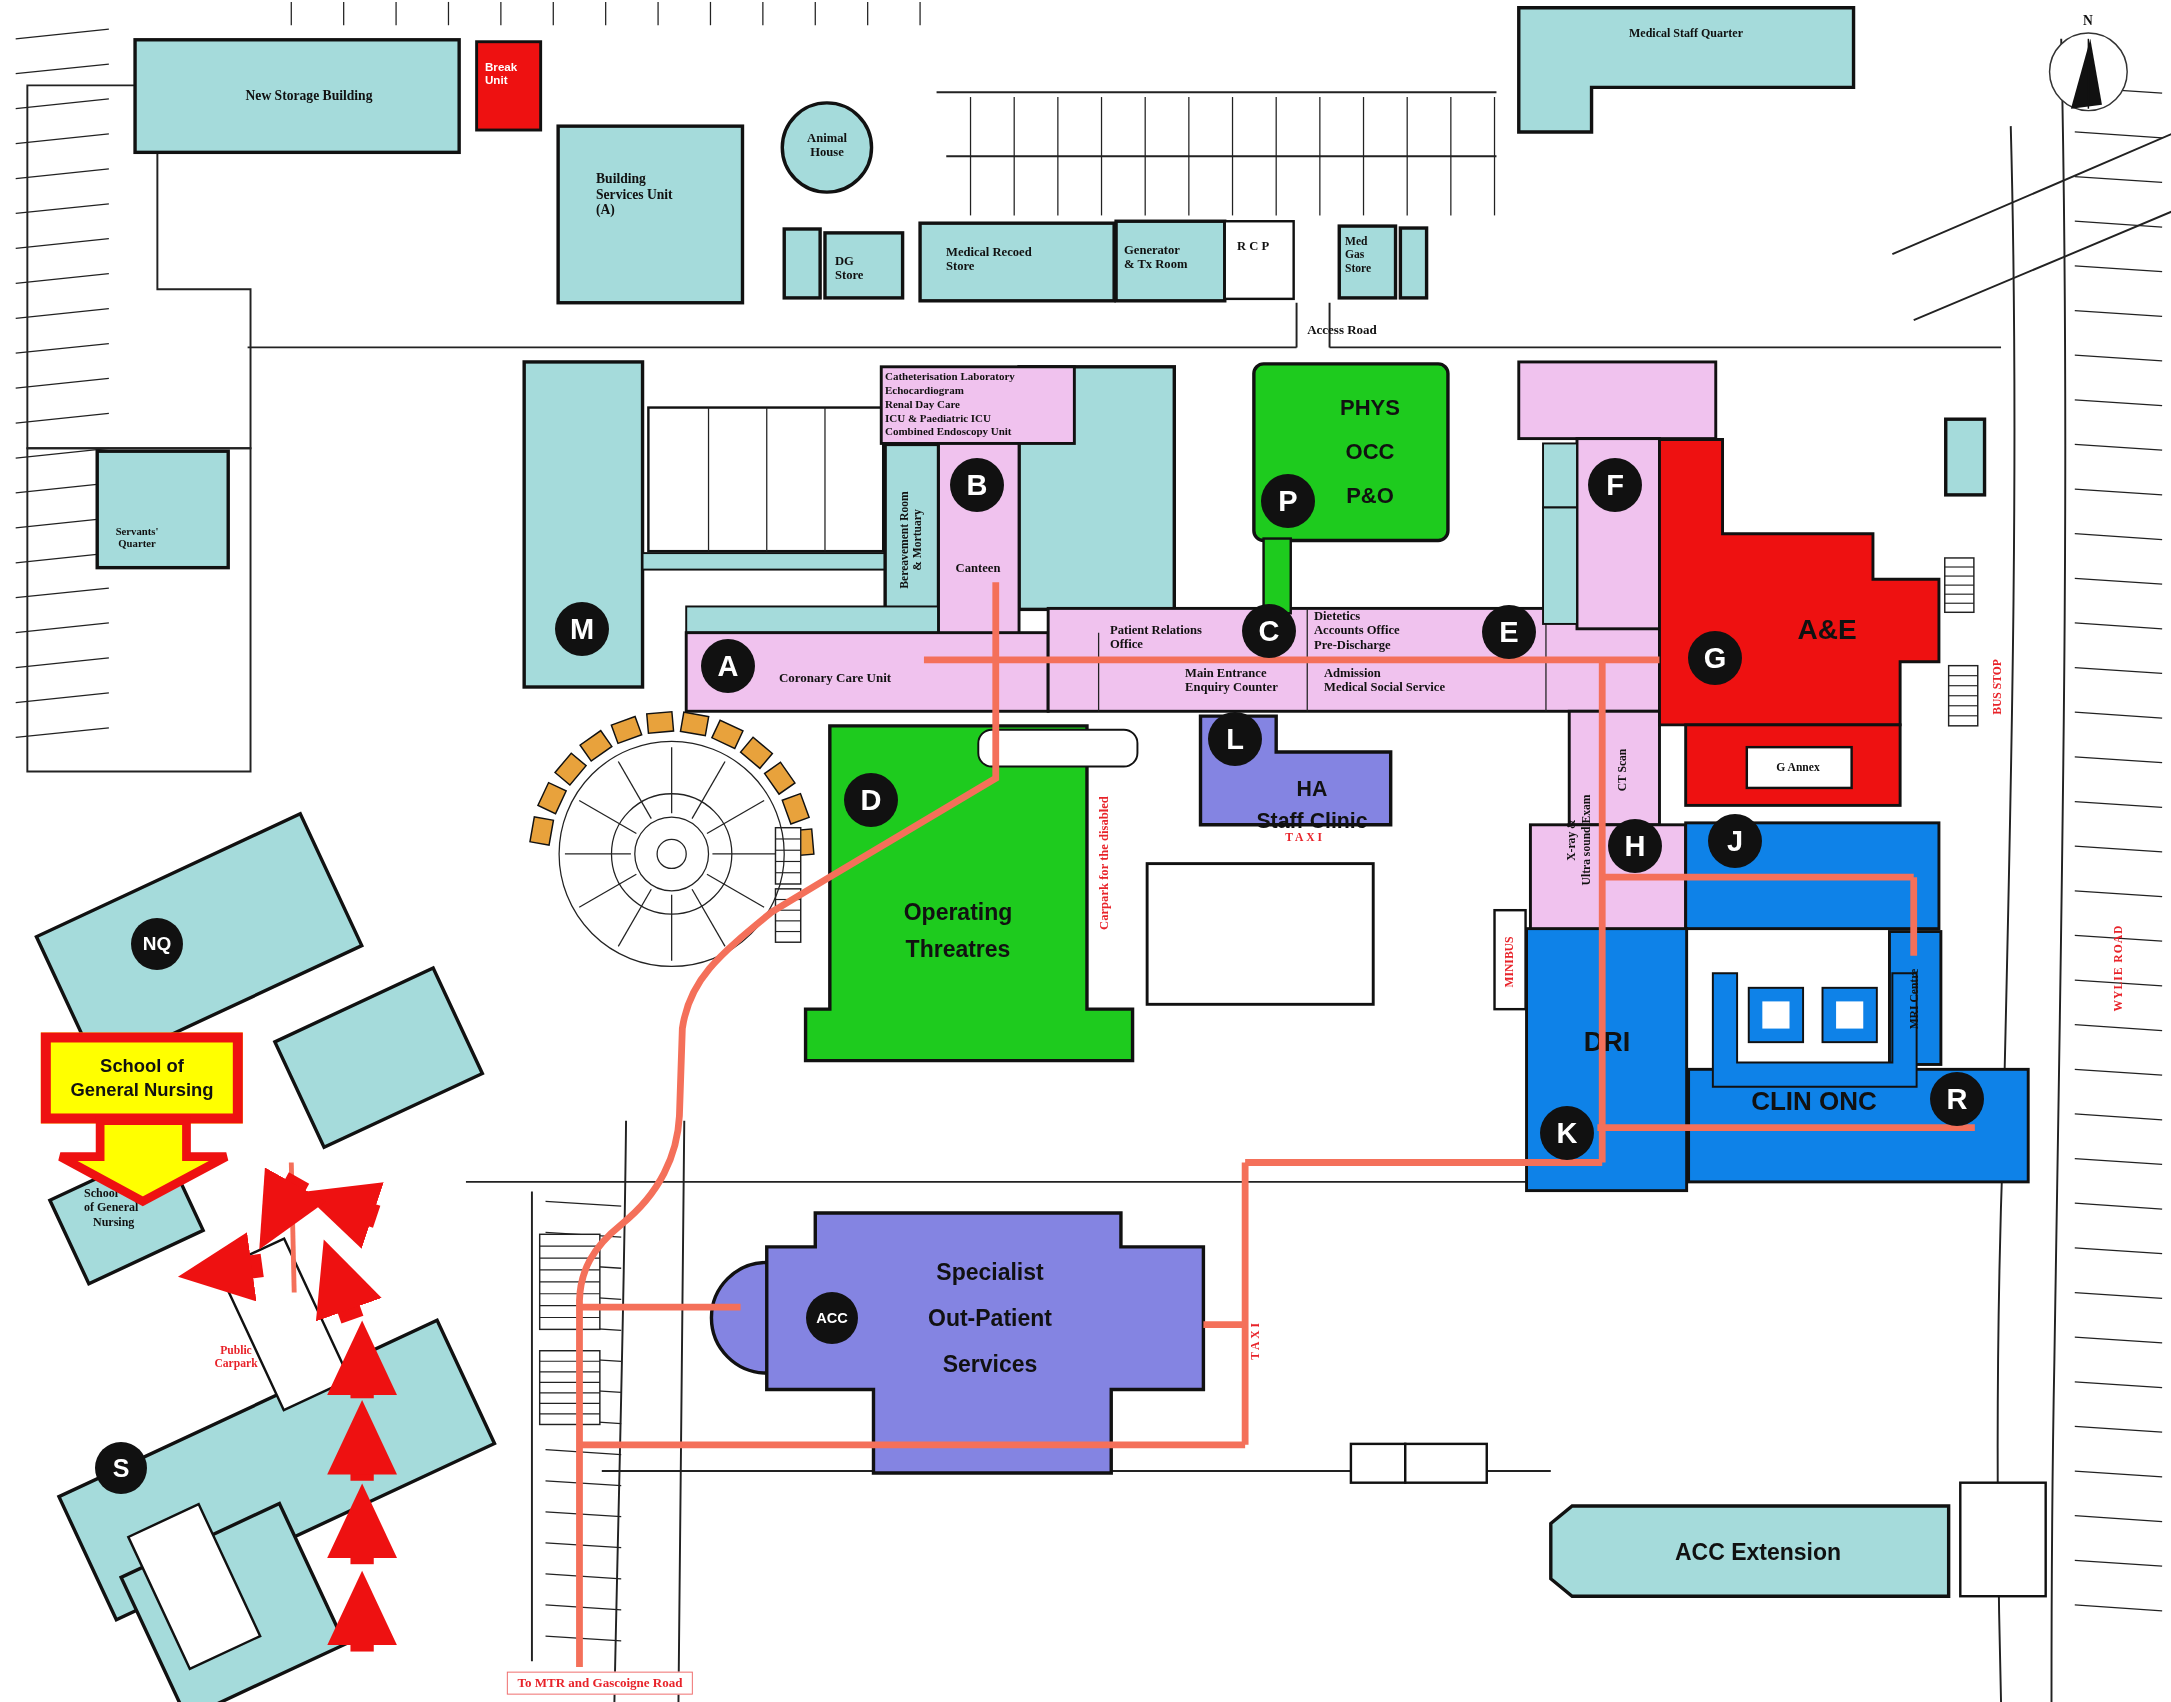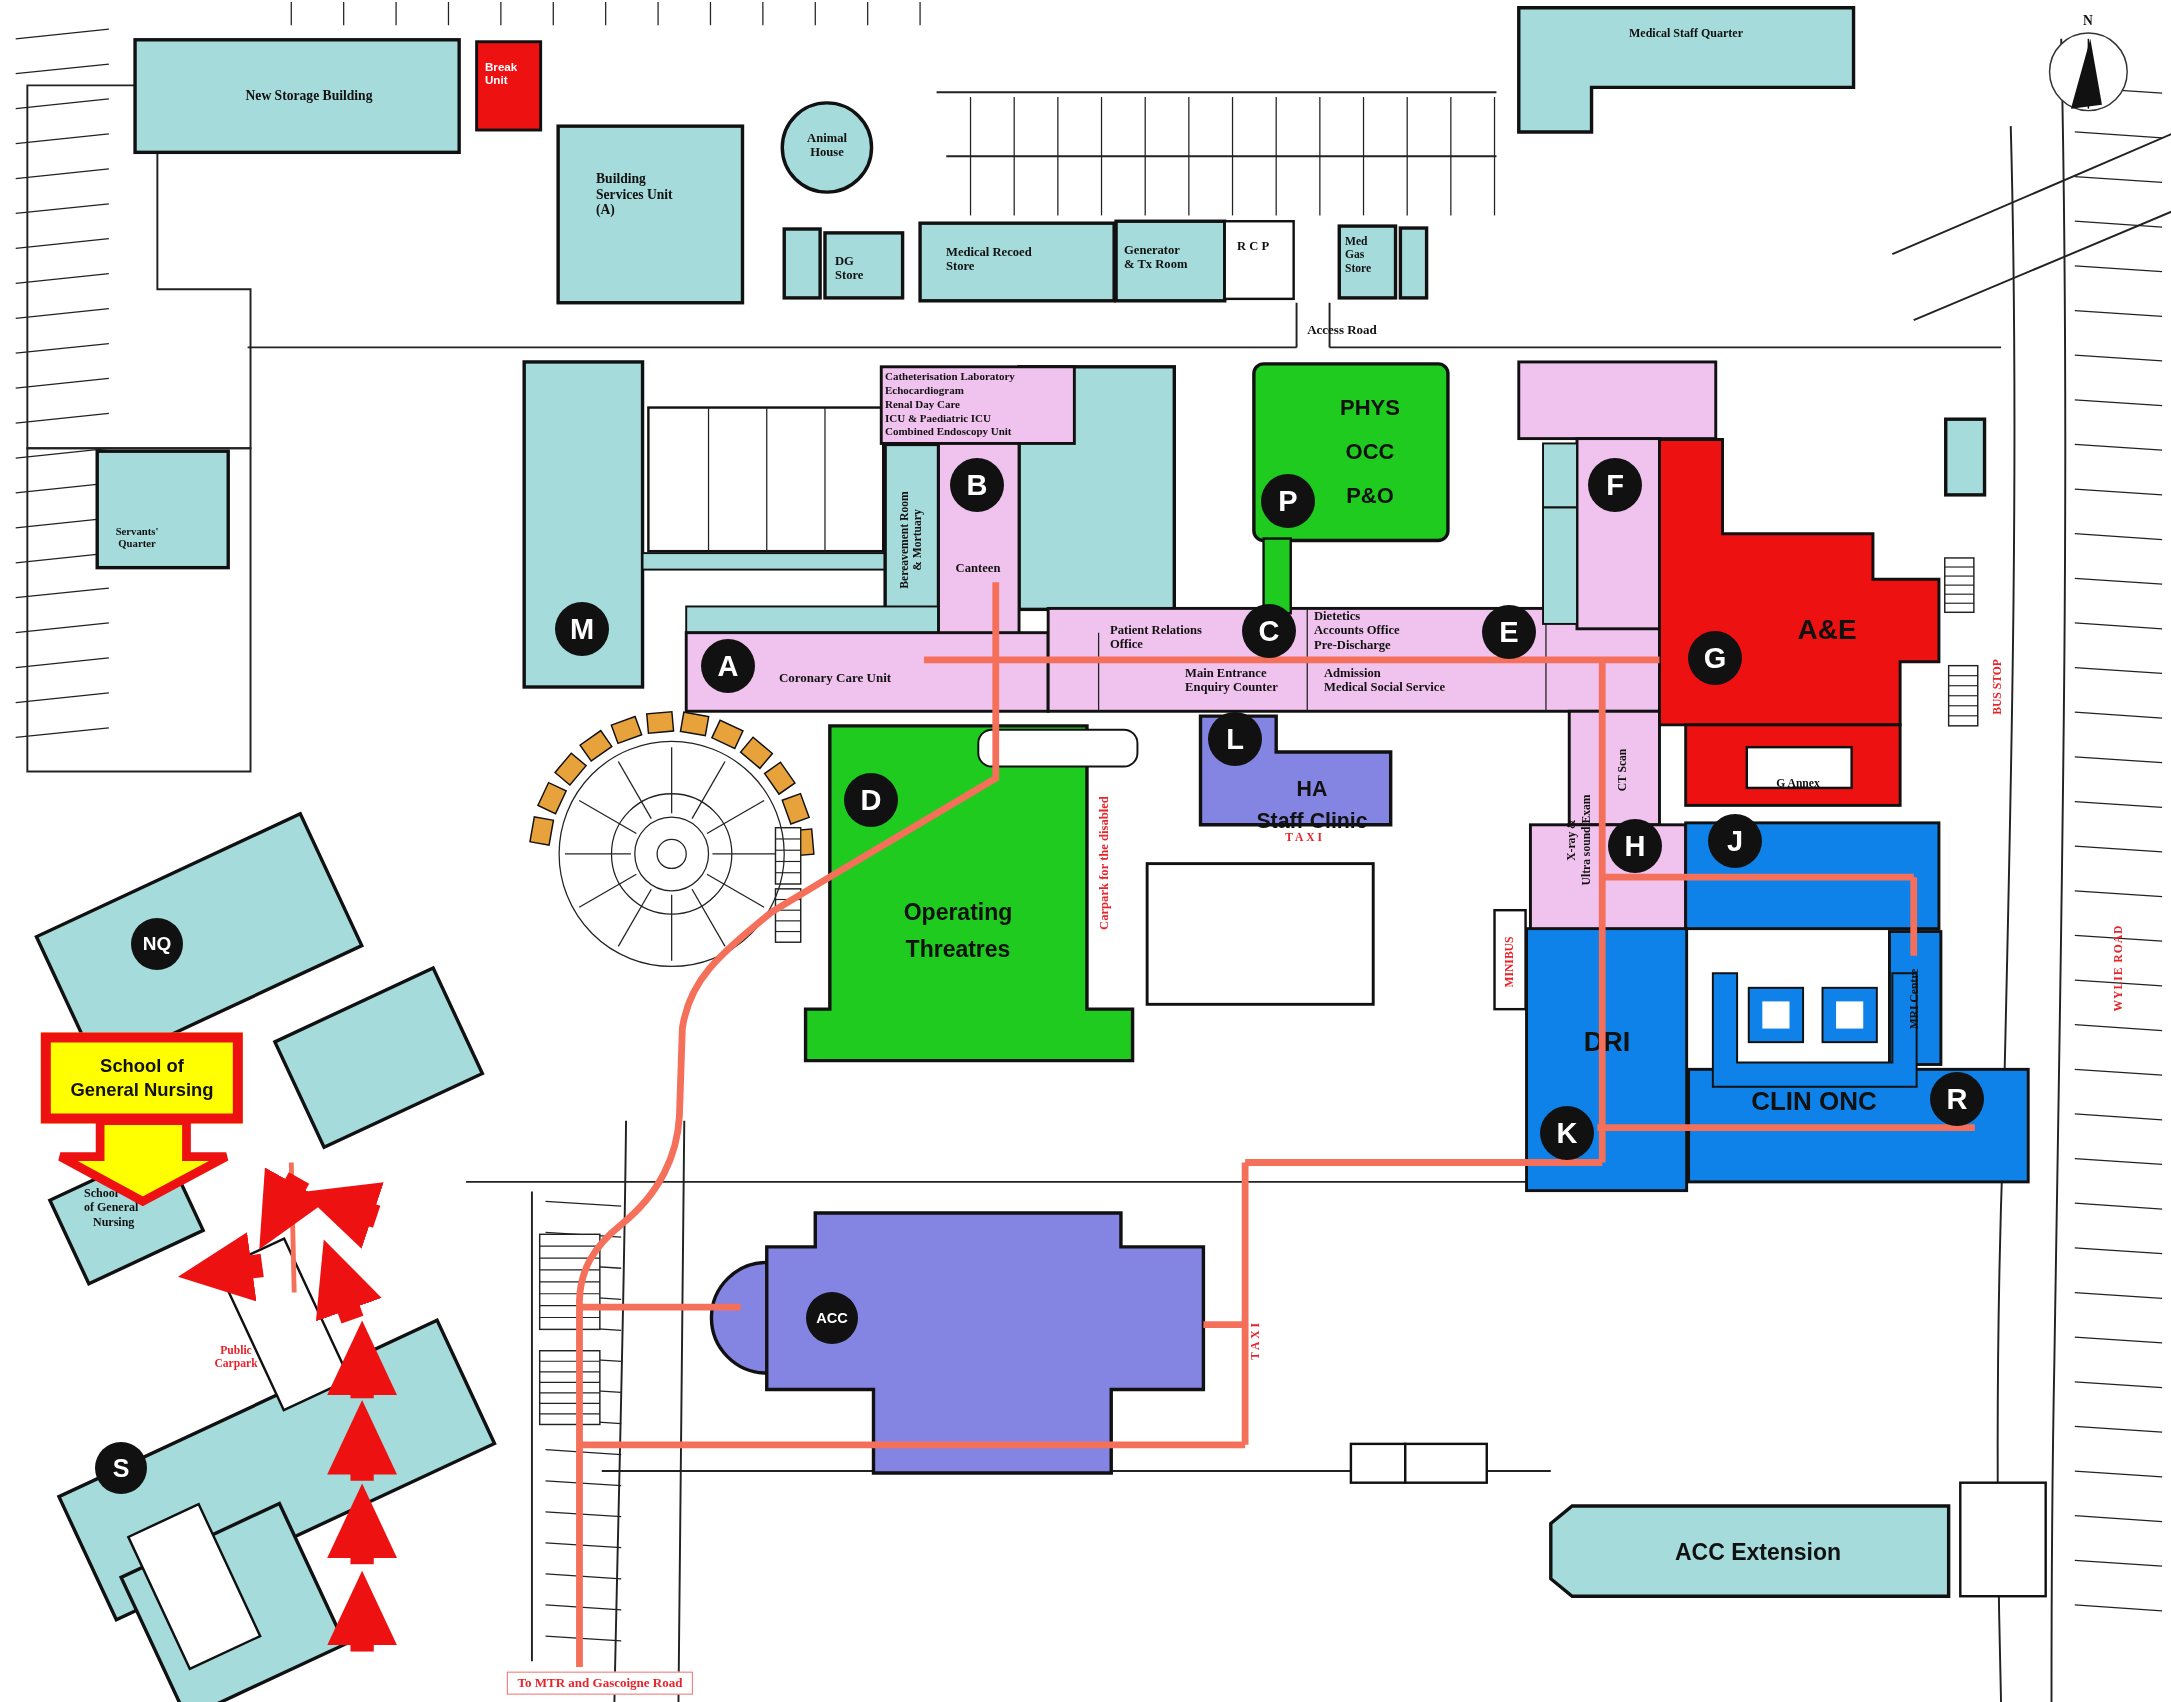--- a/index.html
+++ b/index.html
@@ -348,21 +348,21 @@
 Accounts Office
 Pre-Discharge</div>
       <div class="lbl al-l" style="left: 1185px; top: 666px; font-size: 12.6px;">Main Entrance
 Enquiry Counter</div>
       <div class="lbl al-l" style="left: 1324px; top: 666px; font-size: 12.6px;">Admission
 Medical Social Service</div>
       <div class="lbl sans" style="left: 1370px; top: 452px; font-size: 22px; line-height: 2;">PHYS
 OCC
 P&amp;O</div>
       <div class="lbl sans" style="left: 1827px; top: 630px; font-size: 28px;">A&amp;E</div>
-      <div class="lbl" style="left: 1798px; top: 768px; font-size: 11.6px; margin-top: 16px;">G Annex</div>
+      <div class="lbl" style="left: 1798px; top: 768px; font-size: 11.6px;">G Annex</div>
       <div class="lbl sans" style="left: 1312px; top: 794px; font-size: 21.3px; line-height: 1.5; margin-top: 12px;">HA
 Staff Clinic</div>
       <div class="lbl red" style="left: 1305px; top: 838px; font-size: 11.6px; letter-spacing: 2.9px;">TAXI</div>
       <div class="lbl sans" style="left: 958px; top: 931px; font-size: 23px; line-height: 1.6;">Operating
 Threatres</div>
       <div class="lbl vert red" style="left: 1104px; top: 863px; font-size: 12.6px;">Carpark for the disabled</div>
       <div class="lbl vert" style="left: 1579px; top: 840px; font-size: 11.6px; line-height: 1.3;">X-ray &amp;
 Ultra sound Exam</div>
       <div class="lbl vert" style="left: 1623px; top: 770px; font-size: 11.6px;">CT Scan</div>
       <div class="lbl vert red" style="left: 1510px; top: 962px; font-size: 11.6px;">MINIBUS</div>
@@ -371,20 +371,23 @@
       <div class="lbl sans" style="left: 1814px; top: 1102px; font-size: 26px;">CLIN ONC</div>
       <div class="lbl vert red" style="left: 1998px; top: 687px; font-size: 11.6px;">BUS STOP</div>
       <div class="lbl vert red" style="left: 2119px; top: 968px; font-size: 11.6px; letter-spacing: 1px;">WYLIE ROAD</div>
       <div class="lbl sans sign" style="left: 142px; top: 1078px; font-size: 18.4px; line-height: 1.3;">School of
 General Nursing</div>
       <div class="lbl al-l" style="left: 84px; top: 1186px; font-size: 12px; line-height: 1.2;">School
 of General
    Nursing</div>
       <div class="lbl red" style="left: 236px; top: 1357px; font-size: 11.6px;">Public
 Carpark</div>
+      <div class="lbl sans" style="left: 990px; top: 1318px; font-size: 23px; line-height: 2;">Specialist
+Out-Patient
+Services</div>
       <div class="lbl vert red" style="left: 1256px; top: 1340px; font-size: 11.6px; letter-spacing: 2.9px;">TAXI</div>
       <div class="lbl sans" style="left: 1758px; top: 1552px; font-size: 23px;">ACC Extension</div>
       <div class="lbl red box" style="left: 600px; top: 1683px; font-size: 13px;">To MTR and Gascoigne Road</div>
       <div class="lbl" style="left: 2088px; top: 21.3px; font-size: 13.6px;">N</div>
     </div>
 
   <svg id="svg-routes" width="2172" height="1702" viewBox="0 0 2238 1754">
     <defs>
       <marker id="ah" markerWidth="3.4" markerHeight="3" refX="1.4" refY="1.5" orient="auto" markerUnits="strokeWidth">
         <path d="M0 0 L3.2 1.5 L0 3 Z" fill="#ee1111"></path>

